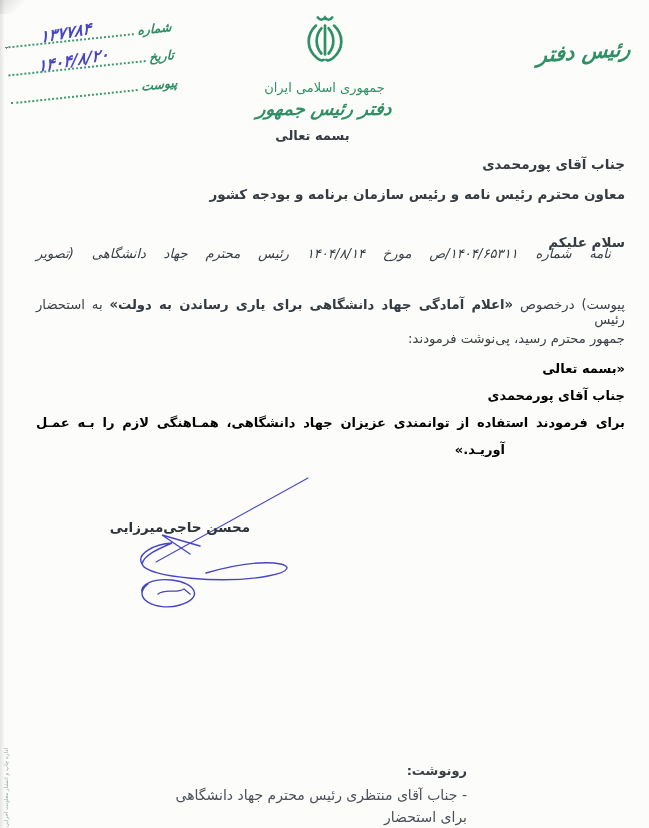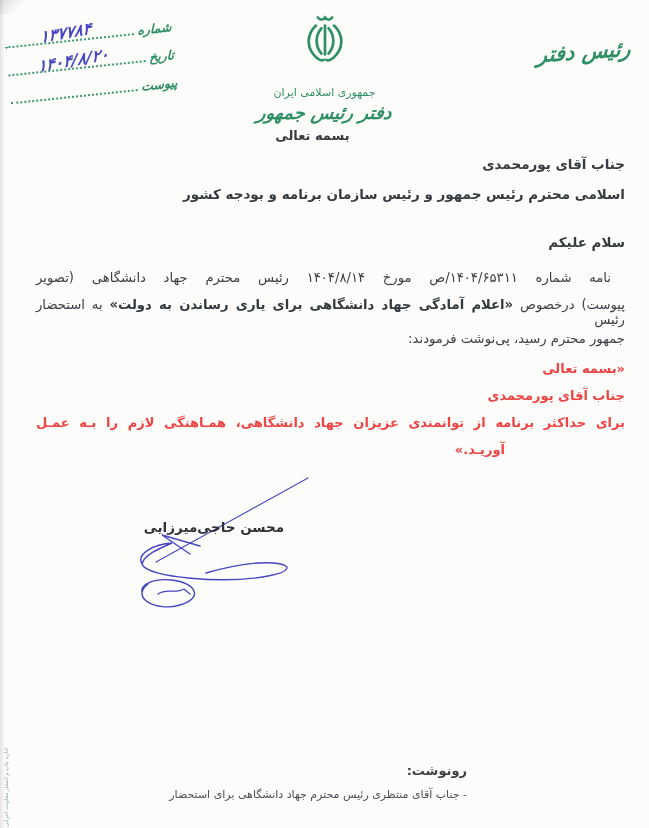--- a/index.html
+++ b/index.html
@@ -20,21 +20,21 @@
     pointer-events:none;
   }
   .abs { position:absolute; }
 
   
   .head-office {
     top:40px; right:18px; color:#2f8f66; font-size:21px; font-weight:600;
     font-style:italic; transform:rotate(-4deg) skewX(-6deg); letter-spacing:1px;
   }
   .emblem-wrap { top:12px; left:0; width:100%; text-align:center; }
-  .org-name { color:#2f8f66; font-size:11px; margin-top:14px; letter-spacing:.5px; }
+  .org-name { color:#2f8f66; font-size:13px; margin-top:8px; letter-spacing:.5px; }
   .office-name {
     color:#2f8f66; font-size:18px; font-weight:700; font-style:italic;
     margin-top:3px; transform:skewX(-8deg); letter-spacing:1px;
   }
   .stamp {
     top:24px; right:474px; left:8px; transform:rotate(-6deg); transform-origin:60% 50%;
   }
   .stamp-row { display:flex; align-items:baseline; height:28px; direction:rtl; }
   .stamp-label {
     color:#2f8f66; font-size:12.5px; font-weight:600; font-style:italic;
@@ -49,40 +49,40 @@
 
   
   .besmeleh { top:128px; left:0; width:100%; text-align:center;
     transform:translateX(-12px); font-weight:700; font-size:13px; }
   .line-b { font-weight:700; font-size:13.5px; right:24px; }
   .recipient-name { top:156px; }
   .recipient-title { top:186px; }
   .salutation { top:234px;text-align:right; }
   .para-line { right:24px; left:36px; font-size:13.2px; color:#3a4046; }
   .just { text-align:justify; text-align-last:justify; }
-  .p1 { top:270px; padding-right:14px; }
+  .p1 { top:246px; padding-right:14px;font-style:italic; }
   .p2 { top:297px; }
   .p3 { top:331px; text-align:right; }
   .b { font-weight:700; color:#333a40; }
 
-  .quote { font-weight:700; font-size:13px; color:#ef4444; }
+  .quote { font-weight:700; font-size:13px; color:#000000; }
   .q1 { top:361px; right:24px; }
   .q2 { top:388px; right:24px; }
   .q3 { top:415px; right:24px; left:36px; }
   .q4 { top:442px; right:32px; left:36px; text-align:right; padding-right:112px; }
 
   
-  .sig-name { top:519px; left:134px; width:160px; text-align:center;
+  .sig-name { top:519px; left:100px; width:160px; text-align:center;
     font-weight:700; font-size:13.5px; color:#2e3338; }
   .sig-svg { top:466px; left:96px; }
 
   
   .cc { top:763px; right:182px; left:150px; text-align:right; }
   .cc-label { font-weight:700; font-size:13px; color:#3a4046; margin-bottom:6px; }
-  .cc-item { font-size:11px; color:#4a5057; line-height:22px; }
+  .cc-item { font-size:14px; color:#4a5057; line-height:22px; }
 
   .side-note {
     top:748px; left:3px; writing-mode:vertical-rl; transform:rotate(180deg);
     font-size:5.5px; color:#95a89e; letter-spacing:1px;
   }
 </style>
 </head>
 <body>
 
 <div class="page">
@@ -121,32 +121,32 @@
       <span class="stamp-label">پیوست</span>
       <span class="stamp-line">
         <span class="stamp-value"></span>
       </span>
     </div>
   </div>
 
   <div class="abs besmeleh">بسمه تعالی</div>
 
   <div class="abs line-b recipient-name">جناب آقای پورمحمدی</div>
-  <div class="abs line-b recipient-title">اسلامی محترم رئیس جمهور و رئیس سازمان برنامه و بودجه کشور</div>
+  <div class="abs line-b recipient-title">معاون محترم رئیس نامه و رئیس سازمان برنامه و بودجه کشور</div>
   <div class="abs line-b salutation">سلام علیکم</div>
 
   <div class="abs para-line just p1">نامه شماره ۱۴۰۴/۶۵۳۱۱/ص مورخ ۱۴۰۴/۸/۱۴ رئیس محترم جهاد دانشگاهی (تصویر</div>
   <div class="abs para-line p3">جمهور محترم رسید، پی‌نوشت فرمودند:</div>
   <div class="abs para-line just p2">
     <span>پیوست) درخصوص </span><span class="b">«اعلام آمادگی جهاد دانشگاهی برای یاری رساندن به دولت»</span><span> به استحضار رئیس</span>
   </div>
 
   <div class="abs quote q1">«بسمه تعالی</div>
   <div class="abs quote q2">جناب آقای پورمحمدی</div>
-  <div class="abs quote q3 just">برای حداکثر برنامه از توانمندی عزیزان جهاد دانشگاهی، همـاهنگی لازم را بـه عمـل</div>
+  <div class="abs quote q3 just">برای فرمودند استفاده از توانمندی عزیزان جهاد دانشگاهی، همـاهنگی لازم را بـه عمـل</div>
   <div class="abs quote q4">آوریـد.»</div>
 
   <svg class="abs sig-svg" width="300" height="155" viewBox="0 0 300 155" aria-hidden="true">
     <g stroke="#4747c2" fill="none" stroke-width="1.4" stroke-linecap="round">
       <path d="M60,96 L212,12" stroke-width="1.1"></path>
       <path d="M104,80 L66,69 L94,88"></path>
       <path d="M46,98 C40,88 58,78 76,77 C62,83 48,89 46,98 C50,112 130,118 172,110 C194,106 198,99 178,97 C152,95 124,103 110,107"></path>
       <path d="M52,118 C34,132 60,146 84,139 C108,132 100,117 76,114 C58,112 44,118 46,127"></path>
       <path d="M62,128 C70,122 80,128 88,123 L94,128"></path>
     </g>

